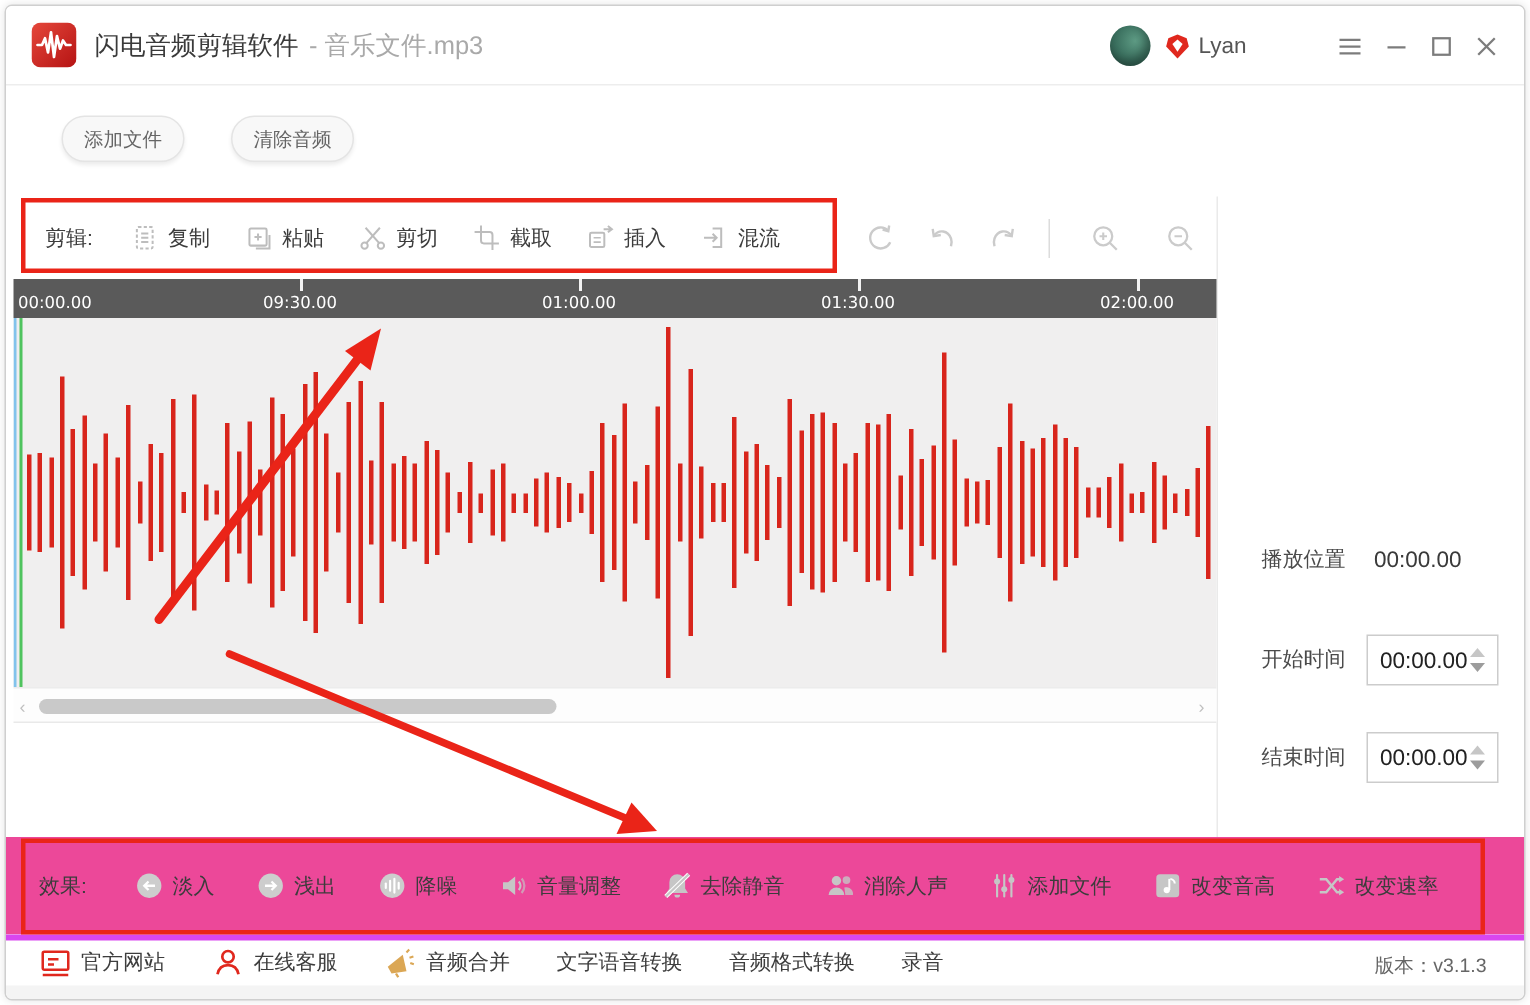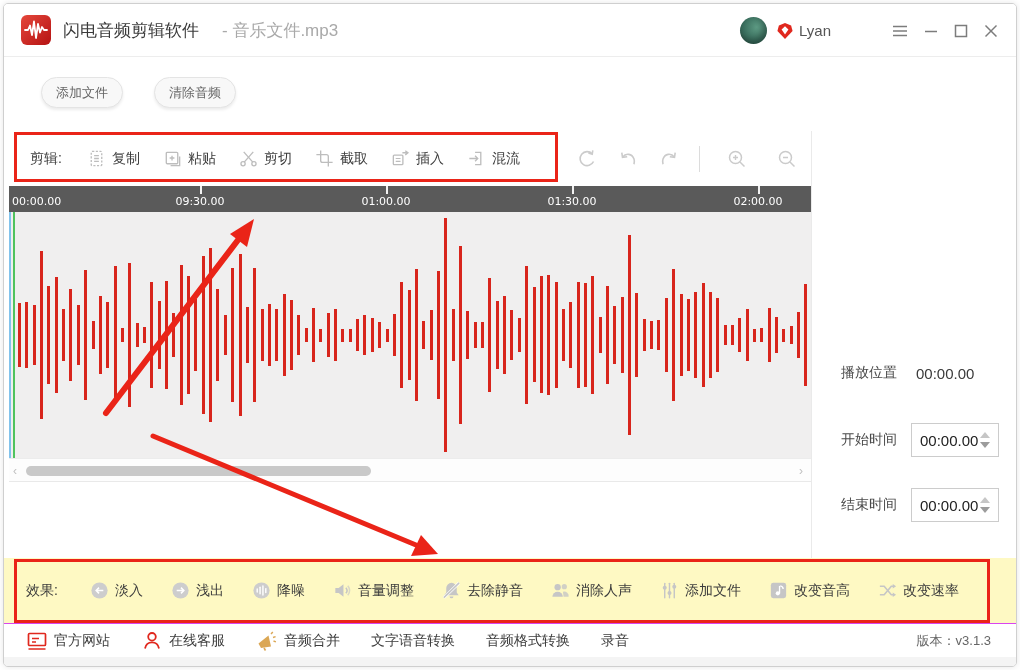--- a/index.html
+++ b/index.html
@@ -4,21 +4,21 @@
 <style>
   html,body{margin:0;padding:0;background:#fff;}
   *{box-sizing:border-box;}
   body{font-family:"Liberation Sans","DejaVu Sans",sans-serif;width:1020px;height:670px;position:relative;overflow:hidden;}
   .window{position:absolute;left:3px;top:3px;width:1014px;height:664px;background:#fff;border:1px solid #cfcfcf;border-radius:5px;box-shadow:0 0 6px rgba(0,0,0,.10);overflow:hidden;}
 
   
   .titlebar{position:absolute;left:0;top:0;right:0;height:53px;border-bottom:1px solid #ededed;background:#fff;}
   .logo{position:absolute;left:17px;top:11px;width:30px;height:30px;}
   .title-text{position:absolute;left:59px;top:0;height:53px;line-height:53px;font-size:17px;color:#3a3a3a;white-space:nowrap;}
-  .title-text .file{color:#a9a9a9;margin-left:23px;}
+  .title-text .file{color:#a9a9a9;margin-left:7px;}
   .avatar{position:absolute;left:736px;top:13px;width:27px;height:27px;border-radius:50%;background:radial-gradient(circle at 62% 38%,#5d9a83 0%,#3a6f5e 55%,#27four 100%);background:radial-gradient(circle at 62% 38%,#5d9a83 0%,#3a6f5e 55%,#274c41 100%);box-shadow:inset -3px -4px 6px rgba(0,0,0,.25);}
   .vip-badge{position:absolute;left:772px;top:18px;width:18px;height:18px;}
   .user-name{position:absolute;left:795px;top:0;height:53px;line-height:53px;font-size:15px;color:#555;}
   .winbtn{position:absolute;top:17px;width:20px;height:20px;cursor:pointer;}
   .winbtn svg{width:100%;height:100%;}
 
   
   .actionbar{position:absolute;left:0;top:54px;right:0;height:73px;background:#fff;}
   .pill-btn{position:absolute;top:19px;height:31px;padding:0 14px;border:1px solid #e4e4e4;border-radius:16px;background:#f8f8f8;color:#666;font-size:13px;line-height:29px;text-align:center;box-shadow:0 2px 3px rgba(0,0,0,.08);cursor:pointer;}
   .export-btn{position:absolute;left:875px;top:19px;width:98px;height:30px;border:none;border-radius:4px;background:#17a23f;color:#fff;font-size:15px;line-height:30px;text-align:center;letter-spacing:2px;cursor:pointer;}
@@ -68,27 +68,27 @@
   .transport{position:absolute;left:0;top:478px;width:807px;height:76px;background:#fff;}
   .play-btn{position:absolute;left:27px;top:16px;width:40px;height:40px;border-radius:50%;border:2.5px solid #606060;background:#fff;cursor:pointer;}
   .play-tri{position:absolute;left:14px;top:10px;width:0;height:0;border-left:12px solid #565656;border-top:7.5px solid transparent;border-bottom:7.5px solid transparent;}
   .stop-btn{position:absolute;left:81px;top:26px;width:24px;height:24px;border-radius:50%;border:2px solid #efefef;background:#fafafa;cursor:pointer;}
   .stop-sq{position:absolute;left:6px;top:6px;width:8px;height:8px;border-radius:2px;background:#e0e0e0;}
   .seek-knob{position:absolute;left:120px;top:33px;width:11px;height:11px;border-radius:50%;border:2px solid #8f8f8f;background:#fff;cursor:grab;}
   .seek-line{position:absolute;left:138px;top:39px;width:527px;height:2px;background:#e3e3e3;}
   .time-display{position:absolute;right:220px;top:29px;font-size:15px;color:#4a4a4a;font-family:"DejaVu Sans","Liberation Sans",sans-serif;}
 
   
-  .effects-row{position:absolute;left:0;top:554px;right:0;height:65px;display:flex;align-items:center;padding-left:22px;gap:27px;background:#fef9c3;}
+  .effects-row{position:absolute;left:0;top:554px;right:0;height:65px;display:flex;align-items:center;padding-left:22px;gap:27px;background:#ec4899;}
   .effects-row .bar-label{width:36px;}
   .eicon{width:21px;height:21px;display:inline-block;}
   .eicon svg{width:100%;height:100%;}
 
   
-  .footer{position:absolute;left:0;top:619px;right:0;height:34px;border-top:1px solid #d946ef;background:#fff;display:flex;align-items:center;padding-left:22px;gap:31px;}
+  .footer{position:absolute;left:0;top:619px;right:0;height:34px;border-top:4px solid #d946ef;background:#fff;display:flex;align-items:center;padding-left:22px;gap:31px;}
   .flink{display:flex;align-items:center;gap:6px;cursor:pointer;flex:none;}
   .flink .ficon{width:22px;height:22px;}
   .flink .ficon svg{width:100%;height:100%;}
   .flink .flabel{font-size:14px;color:#3d3d3d;white-space:nowrap;}
   .version{position:absolute;right:25px;top:0;height:34px;line-height:34px;font-size:13px;color:#666;}
   .bottomstrip{position:absolute;left:0;top:653px;right:0;bottom:0;background:#f4f4f4;}
 
   
   .anno-box{position:absolute;border:3px solid #ea2418;pointer-events:none;z-index:50;}
   .anno-svg{position:absolute;left:0;top:0;width:1014px;height:664px;pointer-events:none;z-index:51;}

